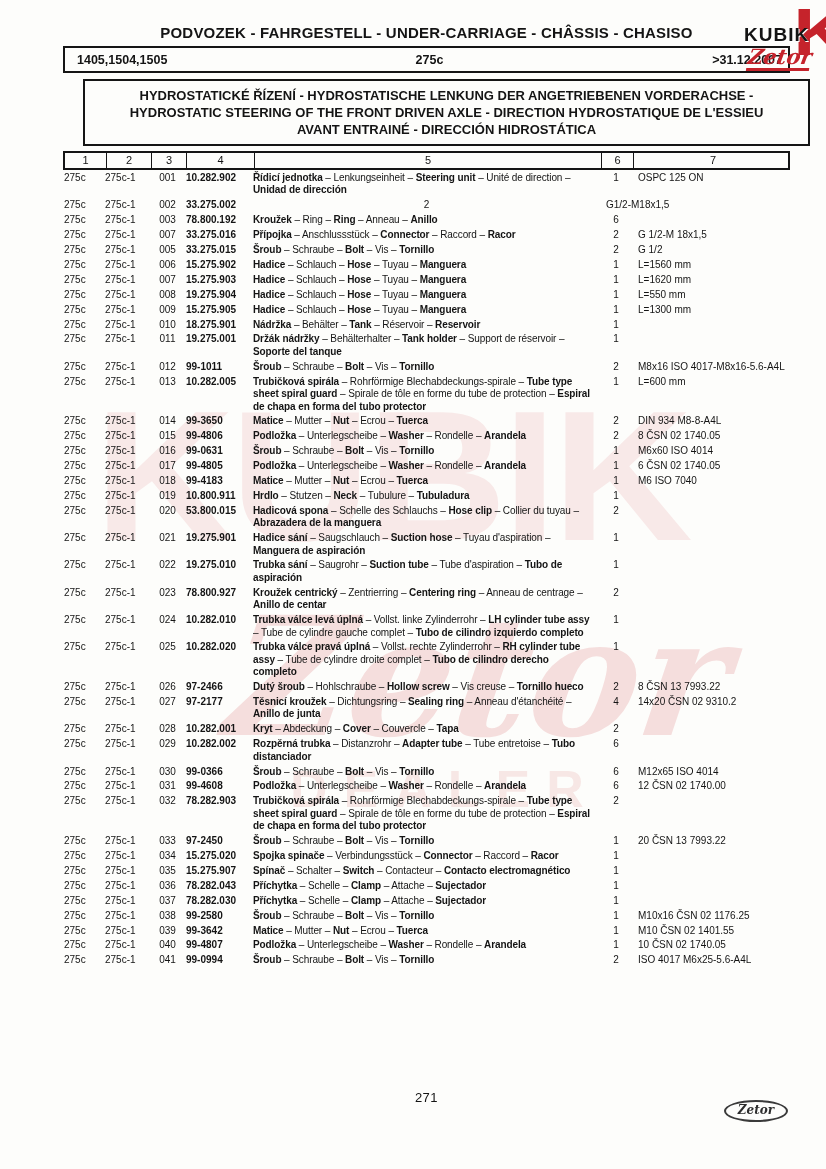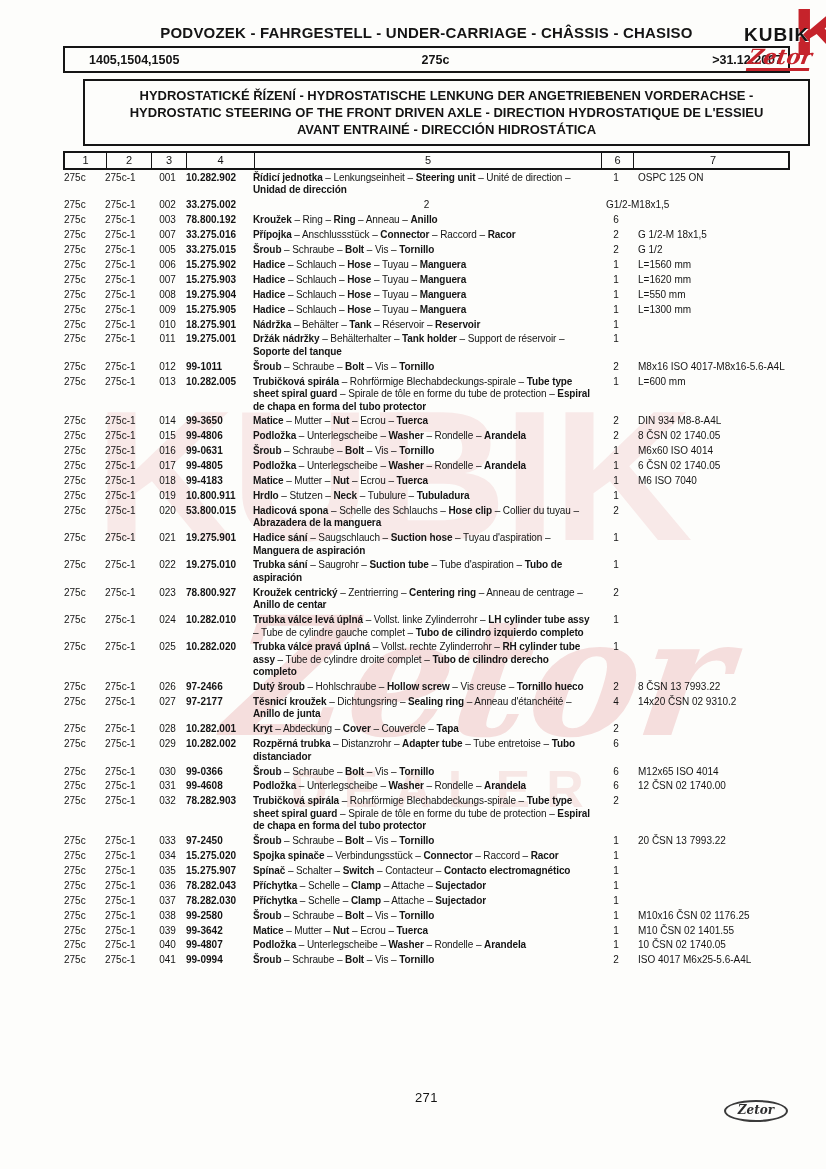--- a/index.html
+++ b/index.html
@@ -14,21 +14,21 @@
   
   .heading{
     position:absolute;top:24px;left:0;width:100%;
     text-align:center;font-size:15px;font-weight:700;letter-spacing:.2px;
   }
   .model-box{
     position:absolute;top:46px;left:0;width:100%;height:27px;
     border:2px solid #151515;box-sizing:border-box;
     display:flex;align-items:center;font-weight:700;font-size:12.5px;
   }
-  .model-box .models{padding-left:12px;width:230px;margin-left:12px;}
+  .model-box .models{padding-left:12px;width:230px;}
   .model-box .diagram{flex:1;text-align:center;}
   .model-box .valid{width:230px;text-align:right;padding-right:6px;}
   .title-box{
     position:absolute;top:79px;left:0;width:100%;
     border:2px solid #151515;box-sizing:border-box;
     text-align:center;font-weight:700;font-size:13px;line-height:17px;
     padding:6px 10px;
     margin-left:20px;
   }
 

